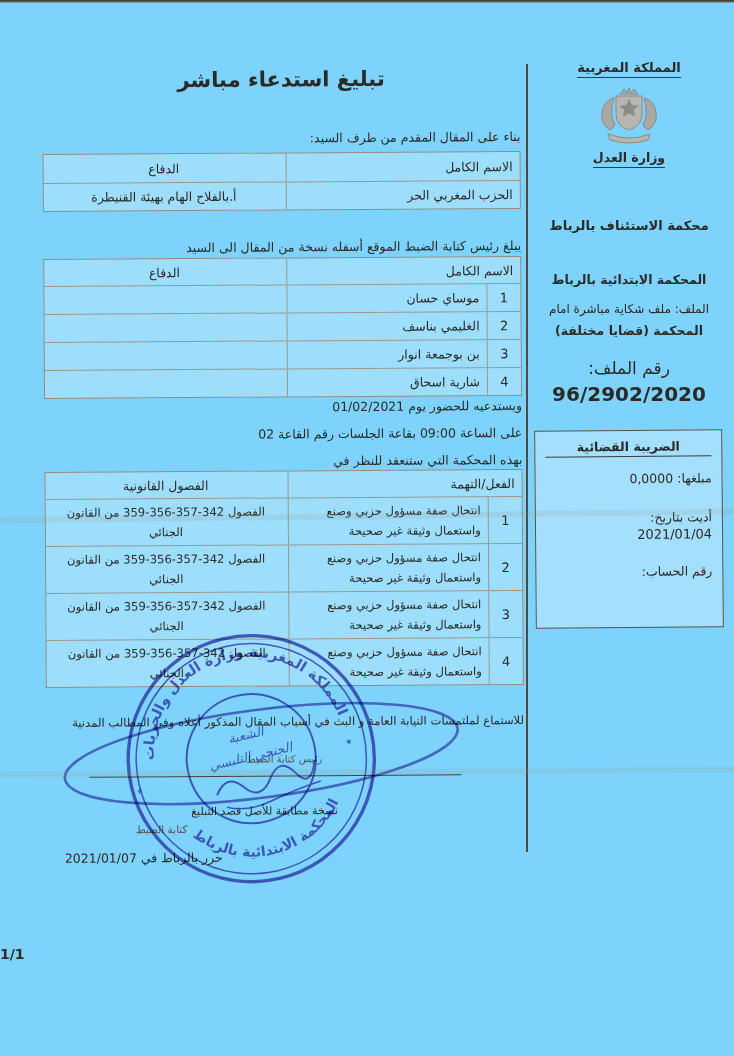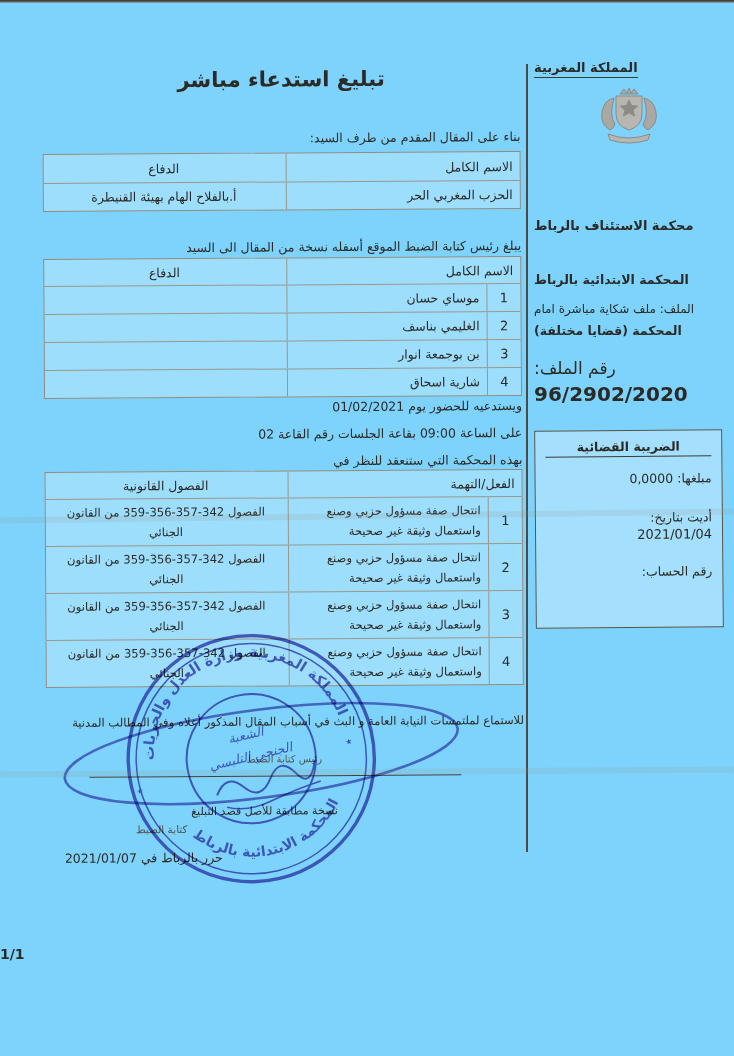--- a/index.html
+++ b/index.html
@@ -26,21 +26,21 @@
   .h26{height:26px}.h28{height:28px}.h47{height:47px}
   .charge-cell{font-size:11.6px;line-height:1.75;align-items:center;text-align:right}
   .law-cell{font-size:11.6px;line-height:1.75;justify-content:center;text-align:center}
   .hdr{font-size:12.5px}
   
   .faint{color:#55524a}
   .sigline{top:774px;left:85px;width:372px;border-top:1.5px solid #45423b;height:0}
   .pagenum{top:946px;left:0;width:734px;font-size:14px;font-weight:bold;direction:ltr}
   
   .vdivider{top:64px;left:526px;width:1.6px;height:788px;background:#4c4a43}
-  .side{left:534px;width:190px;text-align:left}
+  .side{left:534px;width:190px;text-align:center}
   .side-h{font-weight:bold}
   .u{display:inline-block;border-bottom:1.3px solid #3c3a34;padding-bottom:2px}
   .taxbox{top:430px;left:535px;width:188px;height:198px;border:1.6px solid #55534b;box-sizing:border-box;
           transform:rotate(-0.5deg);background:rgba(255,255,255,.3);text-align:right;padding:8px 10px}
   .taxbox .t{display:block;text-align:center;font-size:12.5px;font-weight:600;margin-bottom:4px}
   .tax-line{font-size:12.5px;margin-top:14px}
   .tax-date{font-size:13px;direction:ltr;text-align:right;margin-top:2px}
   
   .stamp{top:628px;left:118px;width:258px;height:258px;transform:rotate(-13deg);
          opacity:.82;mix-blend-mode:multiply}
@@ -181,20 +181,23 @@
     <g fill="#a9a8a3" stroke="#8c8b86" stroke-width="1">
       <path d="M28,8 l4,-5 3,4 2,-5 2,5 3,-4 4,5 z"></path>
       <path d="M24,10 h26 v18 q0,12 -13,16 q-13,-4 -13,-16 z" fill="#b7b6b1"></path>
       <path d="M37,14 l2.6,5.6 6,.5 -4.5,4 1.4,5.9 -5.5,-3.2 -5.5,3.2 1.4,-5.9 -4.5,-4 6,-.5 z" fill="#8c8b86"></path>
       <path d="M22,12 q-10,2 -12,14 q-2,12 8,18 q4,-2 5,-6 q-6,-8 -1,-26 z"></path>
       <path d="M52,12 q10,2 12,14 q2,12 -8,18 q-4,-2 -5,-6 q6,-8 1,-26 z"></path>
       <path d="M16,48 q21,8 42,0 l-2,6 q-19,6 -38,0 z" fill="#b7b6b1"></path>
     </g>
   </svg>
 
+  <div class="abs side side-h" style="top:150px;font-size:12.5px">
+    <span class="u">وزارة العدل</span>
+  </div>
 
   <div class="abs side side-h" style="top:218px;font-size:13px">محكمة الاستئناف بالرباط</div>
   <div class="abs side side-h" style="top:272px;font-size:12.5px">المحكمة الابتدائية بالرباط</div>
 
   <div class="abs side" style="top:302px;font-size:12px;font-weight:400">الملف: ملف شكاية مباشرة امام</div>
   <div class="abs side" style="top:323px;font-size:12.5px;font-weight:600">المحكمة (قضايا مختلفة)</div>
   <div class="abs side" style="top:358px;font-size:17px;font-weight:400">رقم الملف:</div>
   <div class="abs side" style="top:382px;font-size:20px;font-weight:bold;direction:ltr">96/2902/2020</div>
 
   <div class="abs taxbox">

